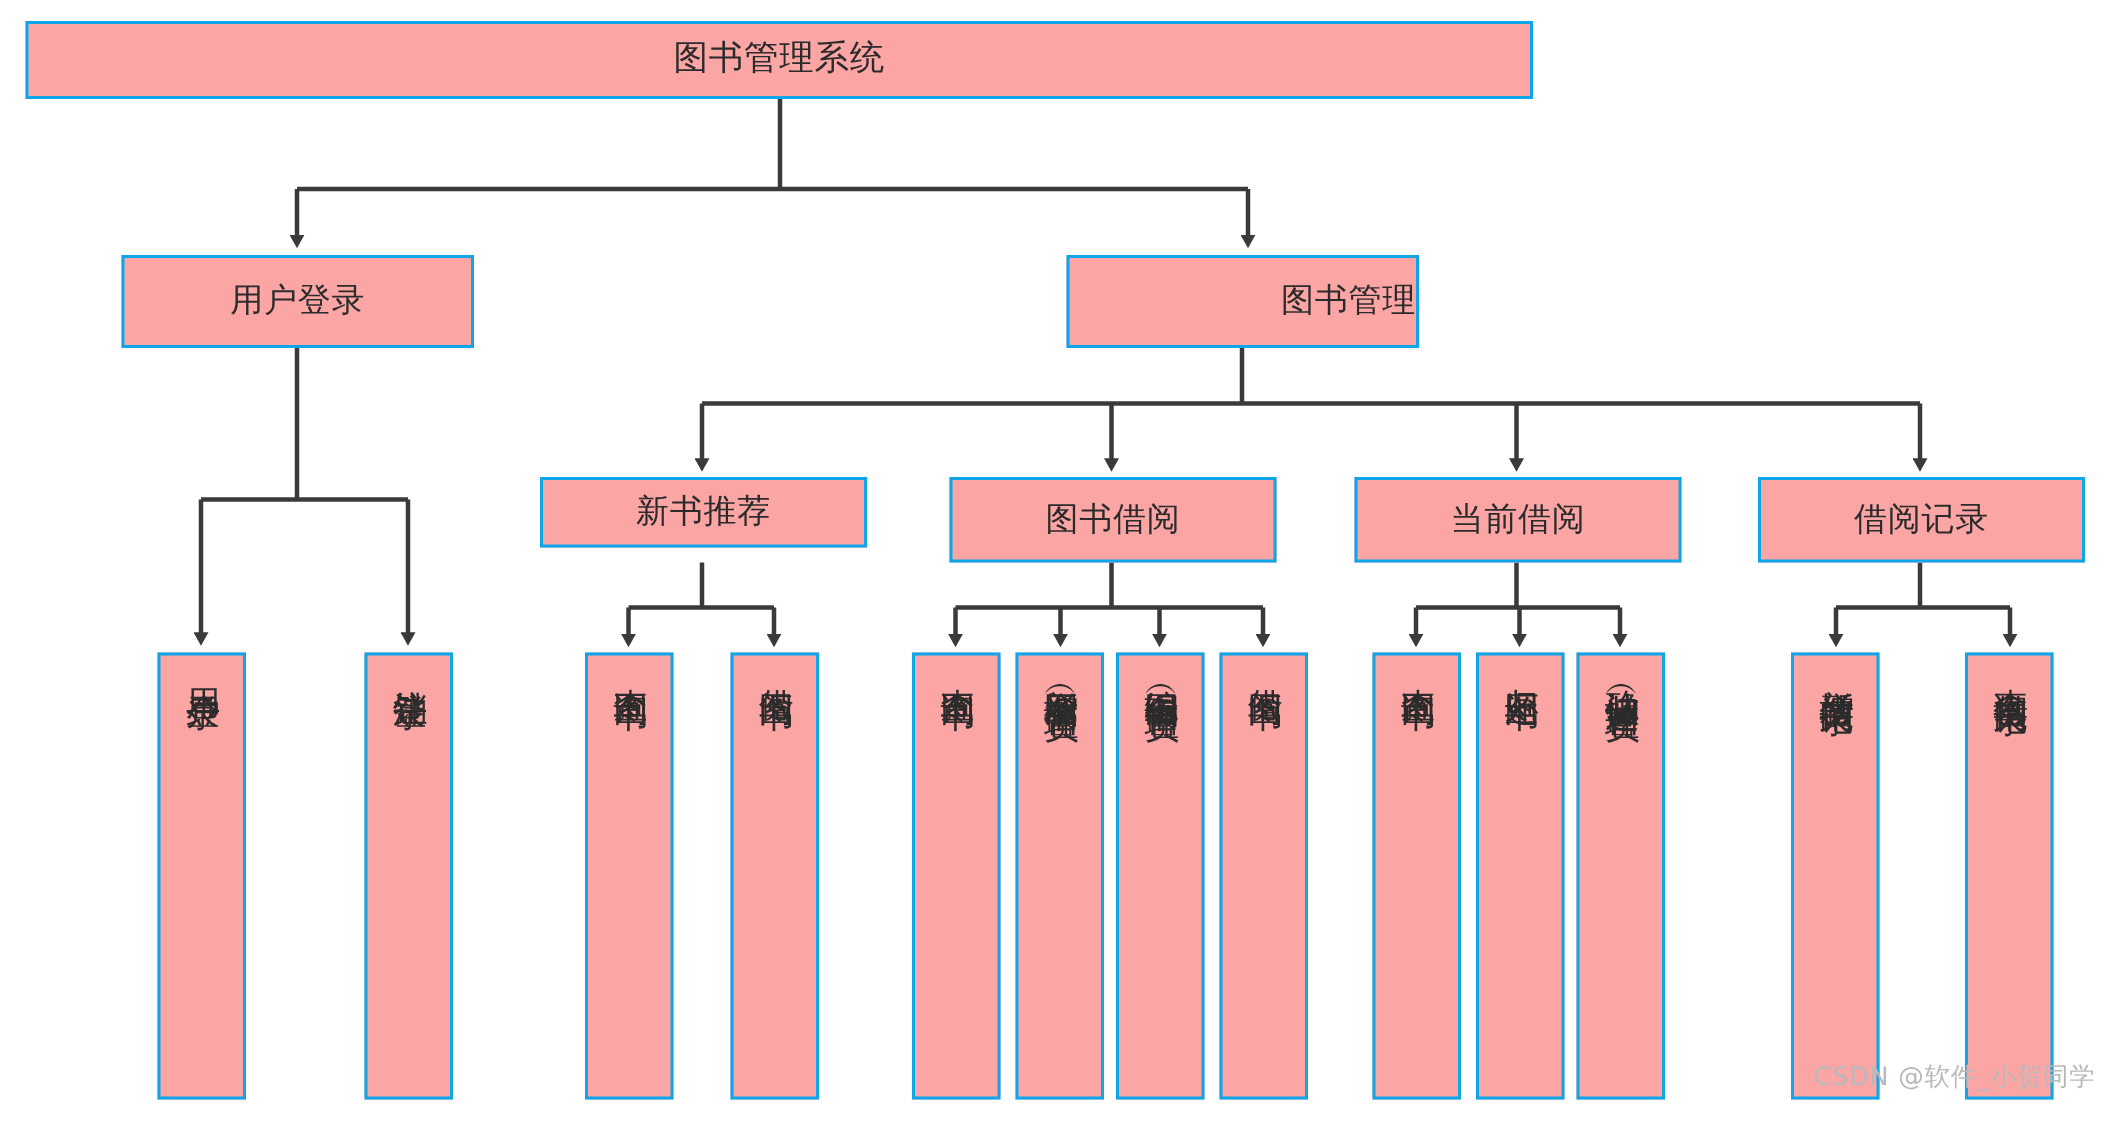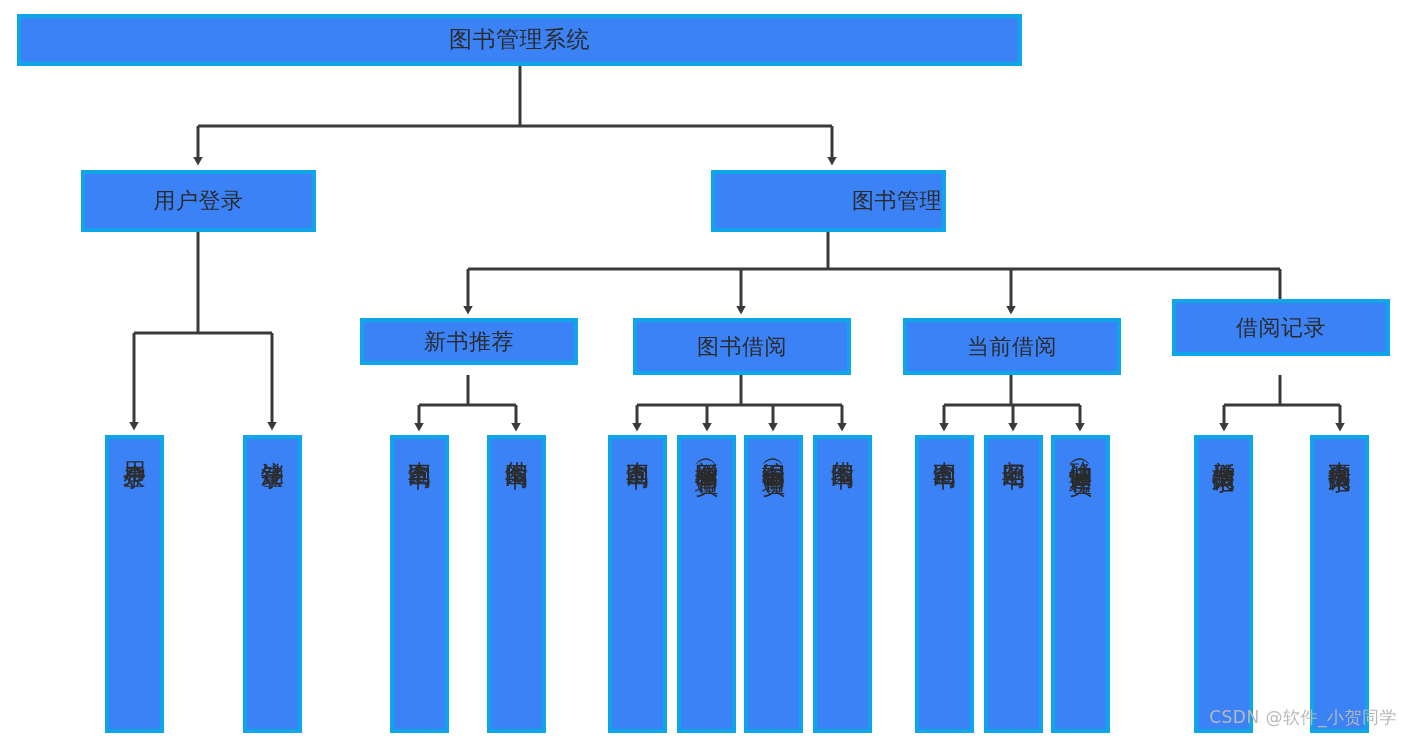--- a/index.html
+++ b/index.html
@@ -22,22 +22,22 @@
     position: absolute;
     left: 0;
     top: 0;
     width: 1405px;
     height: 747px;
     pointer-events: none;
   }
   .node {
     position: absolute;
     box-sizing: border-box;
-    background: #3b82f6;
-    border: 4px solid #0ea5e9;
+    background: #fca5a5;
+    border: 2px solid #0ea5e9;
     display: flex;
     align-items: center;
     justify-content: center;
     z-index: 2;
   }
   .node-label {
     color: #2b2b2b;
     font-family: "DejaVu Sans", "Liberation Sans", sans-serif;
     line-height: 1.18;
     letter-spacing: 0.5px;
@@ -145,21 +145,21 @@
 
   <div class="node horiz" style="left:360px; top:318px; width:218px; height:47px;">
     <span class="node-label">新书推荐</span>
   </div>
   <div class="node horiz" style="left:633px; top:318px; width:218px; height:57px;">
     <span class="node-label">图书借阅</span>
   </div>
   <div class="node horiz" style="left:903px; top:318px; width:218px; height:57px;">
     <span class="node-label">当前借阅</span>
   </div>
-  <div class="node horiz" style="left:1172px; top:299px; width:218px; height:57px;">
+  <div class="node horiz" style="left:1172px; top:318px; width:218px; height:57px;">
     <span class="node-label">借阅记录</span>
   </div>
 
   <div class="node vert" style="left:105px; top:435px; width:59px; height:298px;">
     <span class="node-label">用户登录</span>
   </div>
   <div class="node vert" style="left:243px; top:435px; width:59px; height:298px;">
     <span class="node-label">注销登录</span>
   </div>
 

